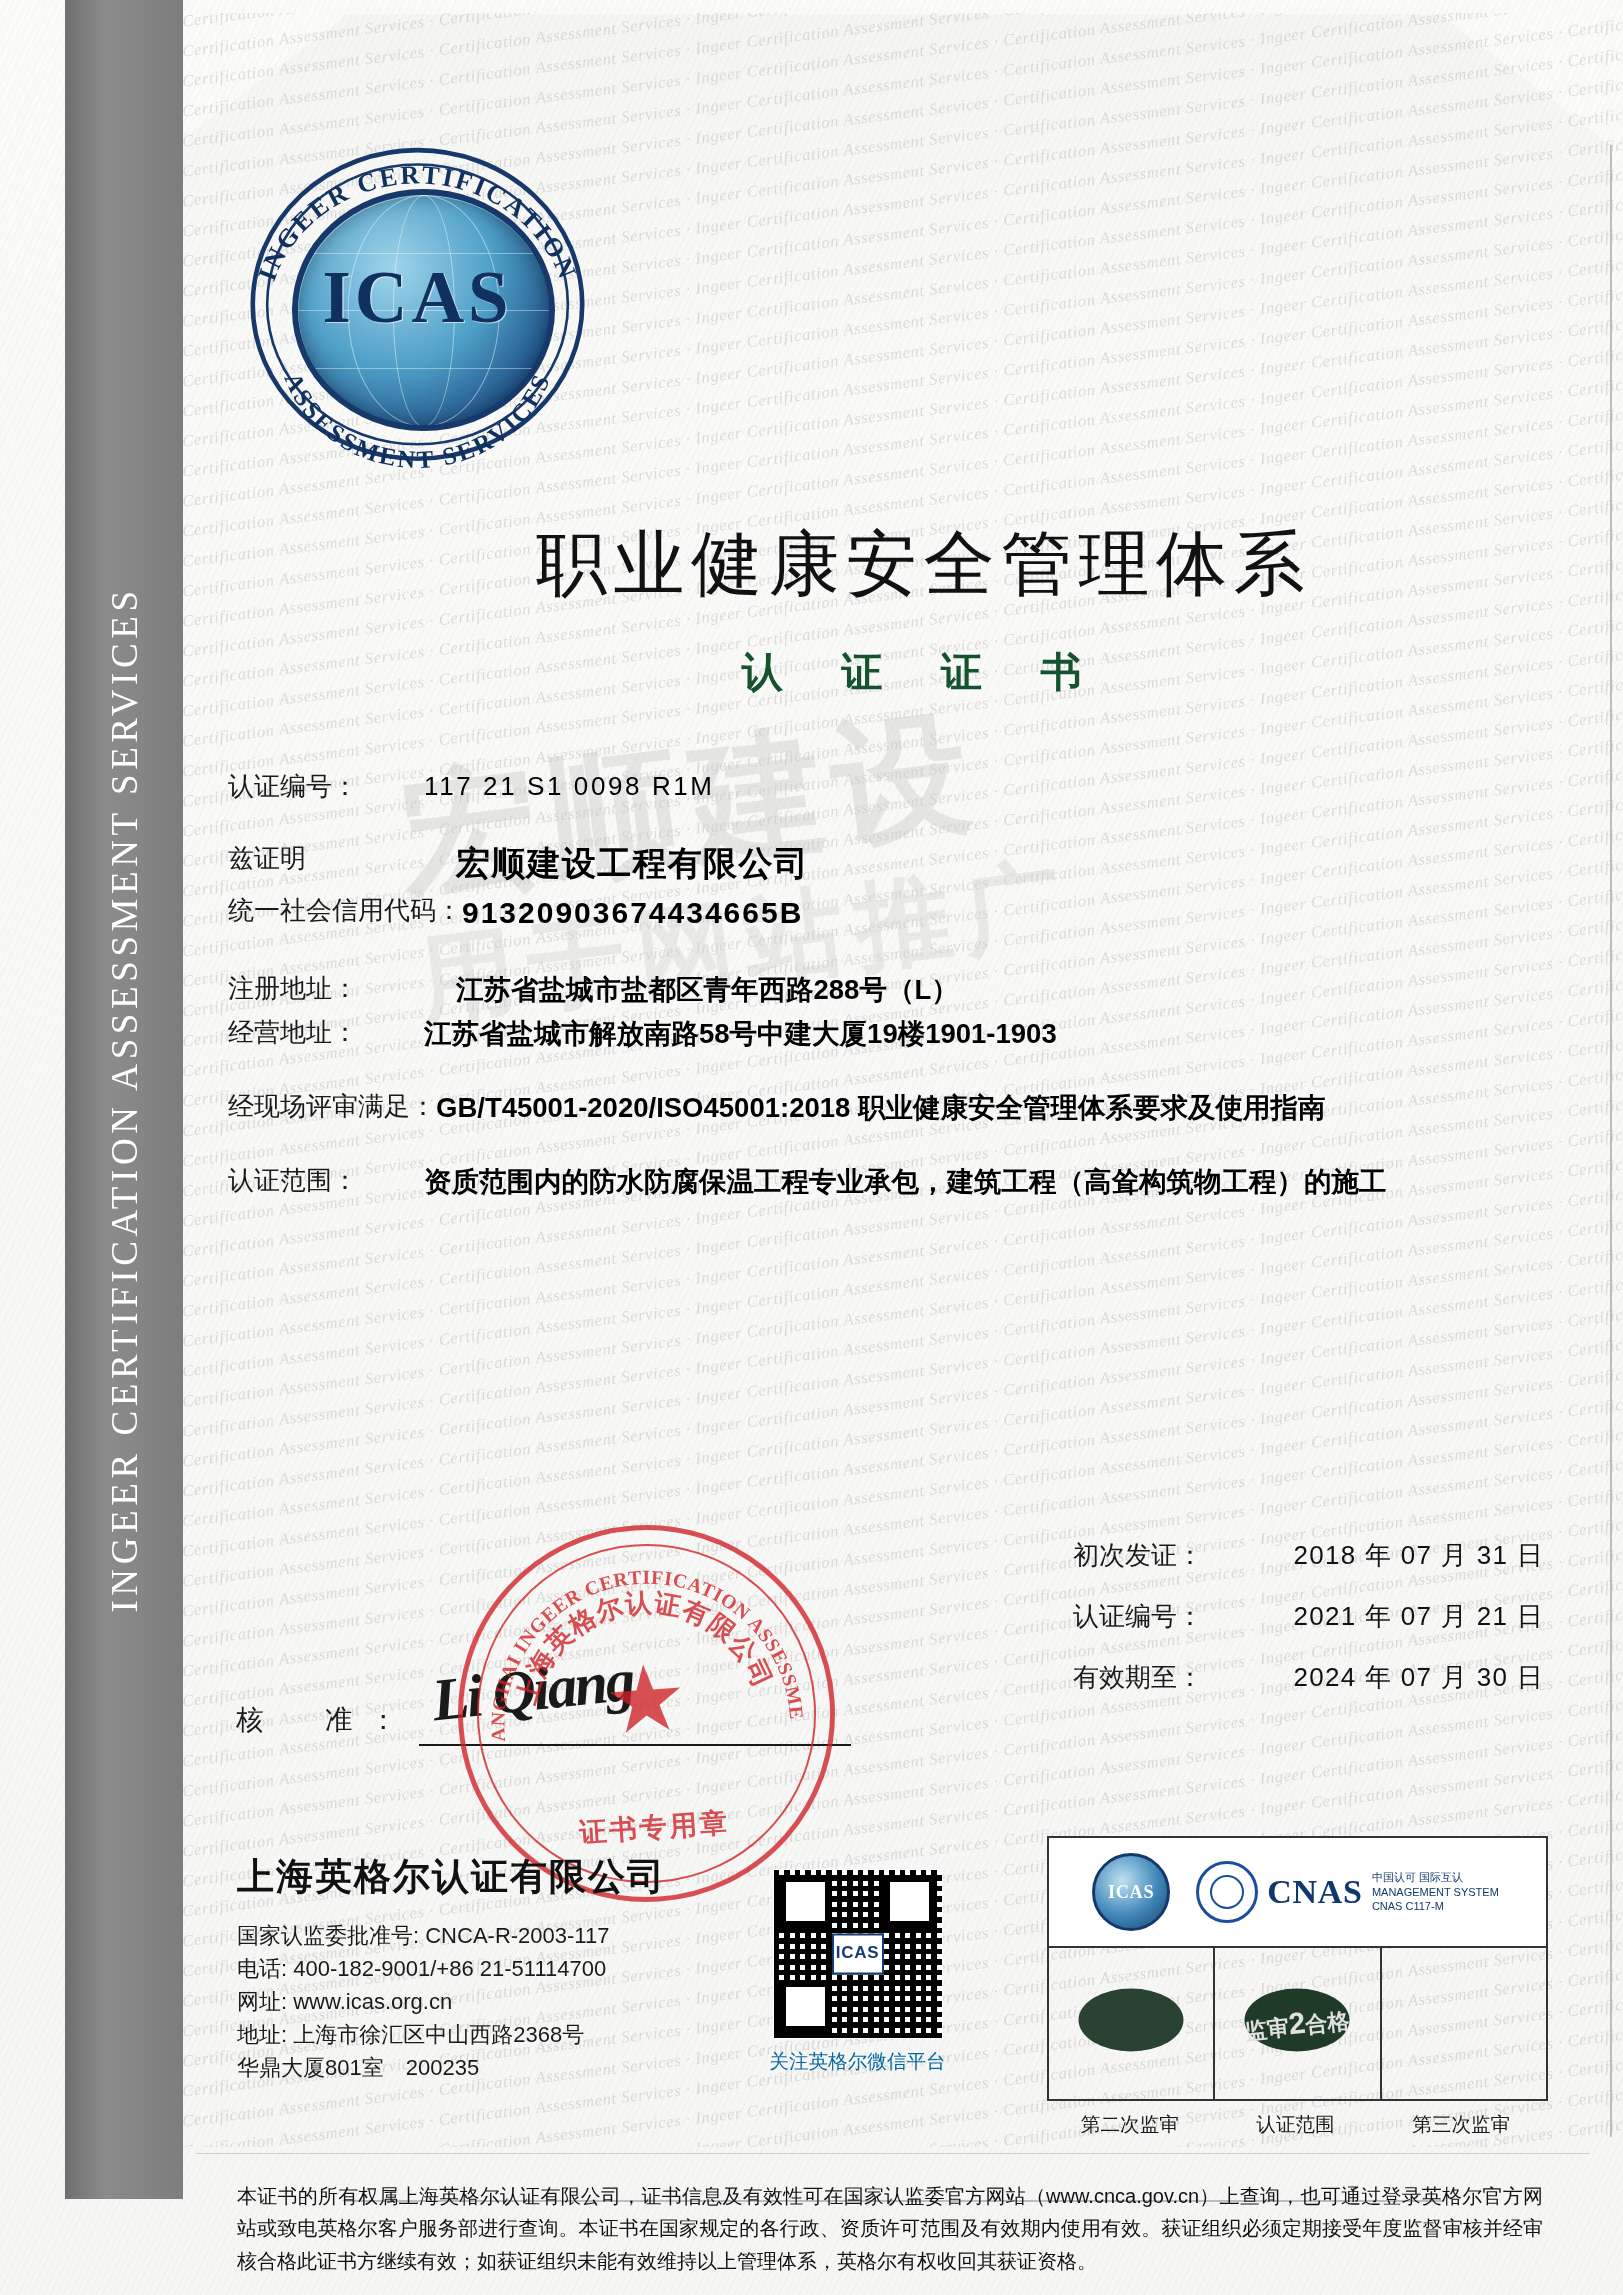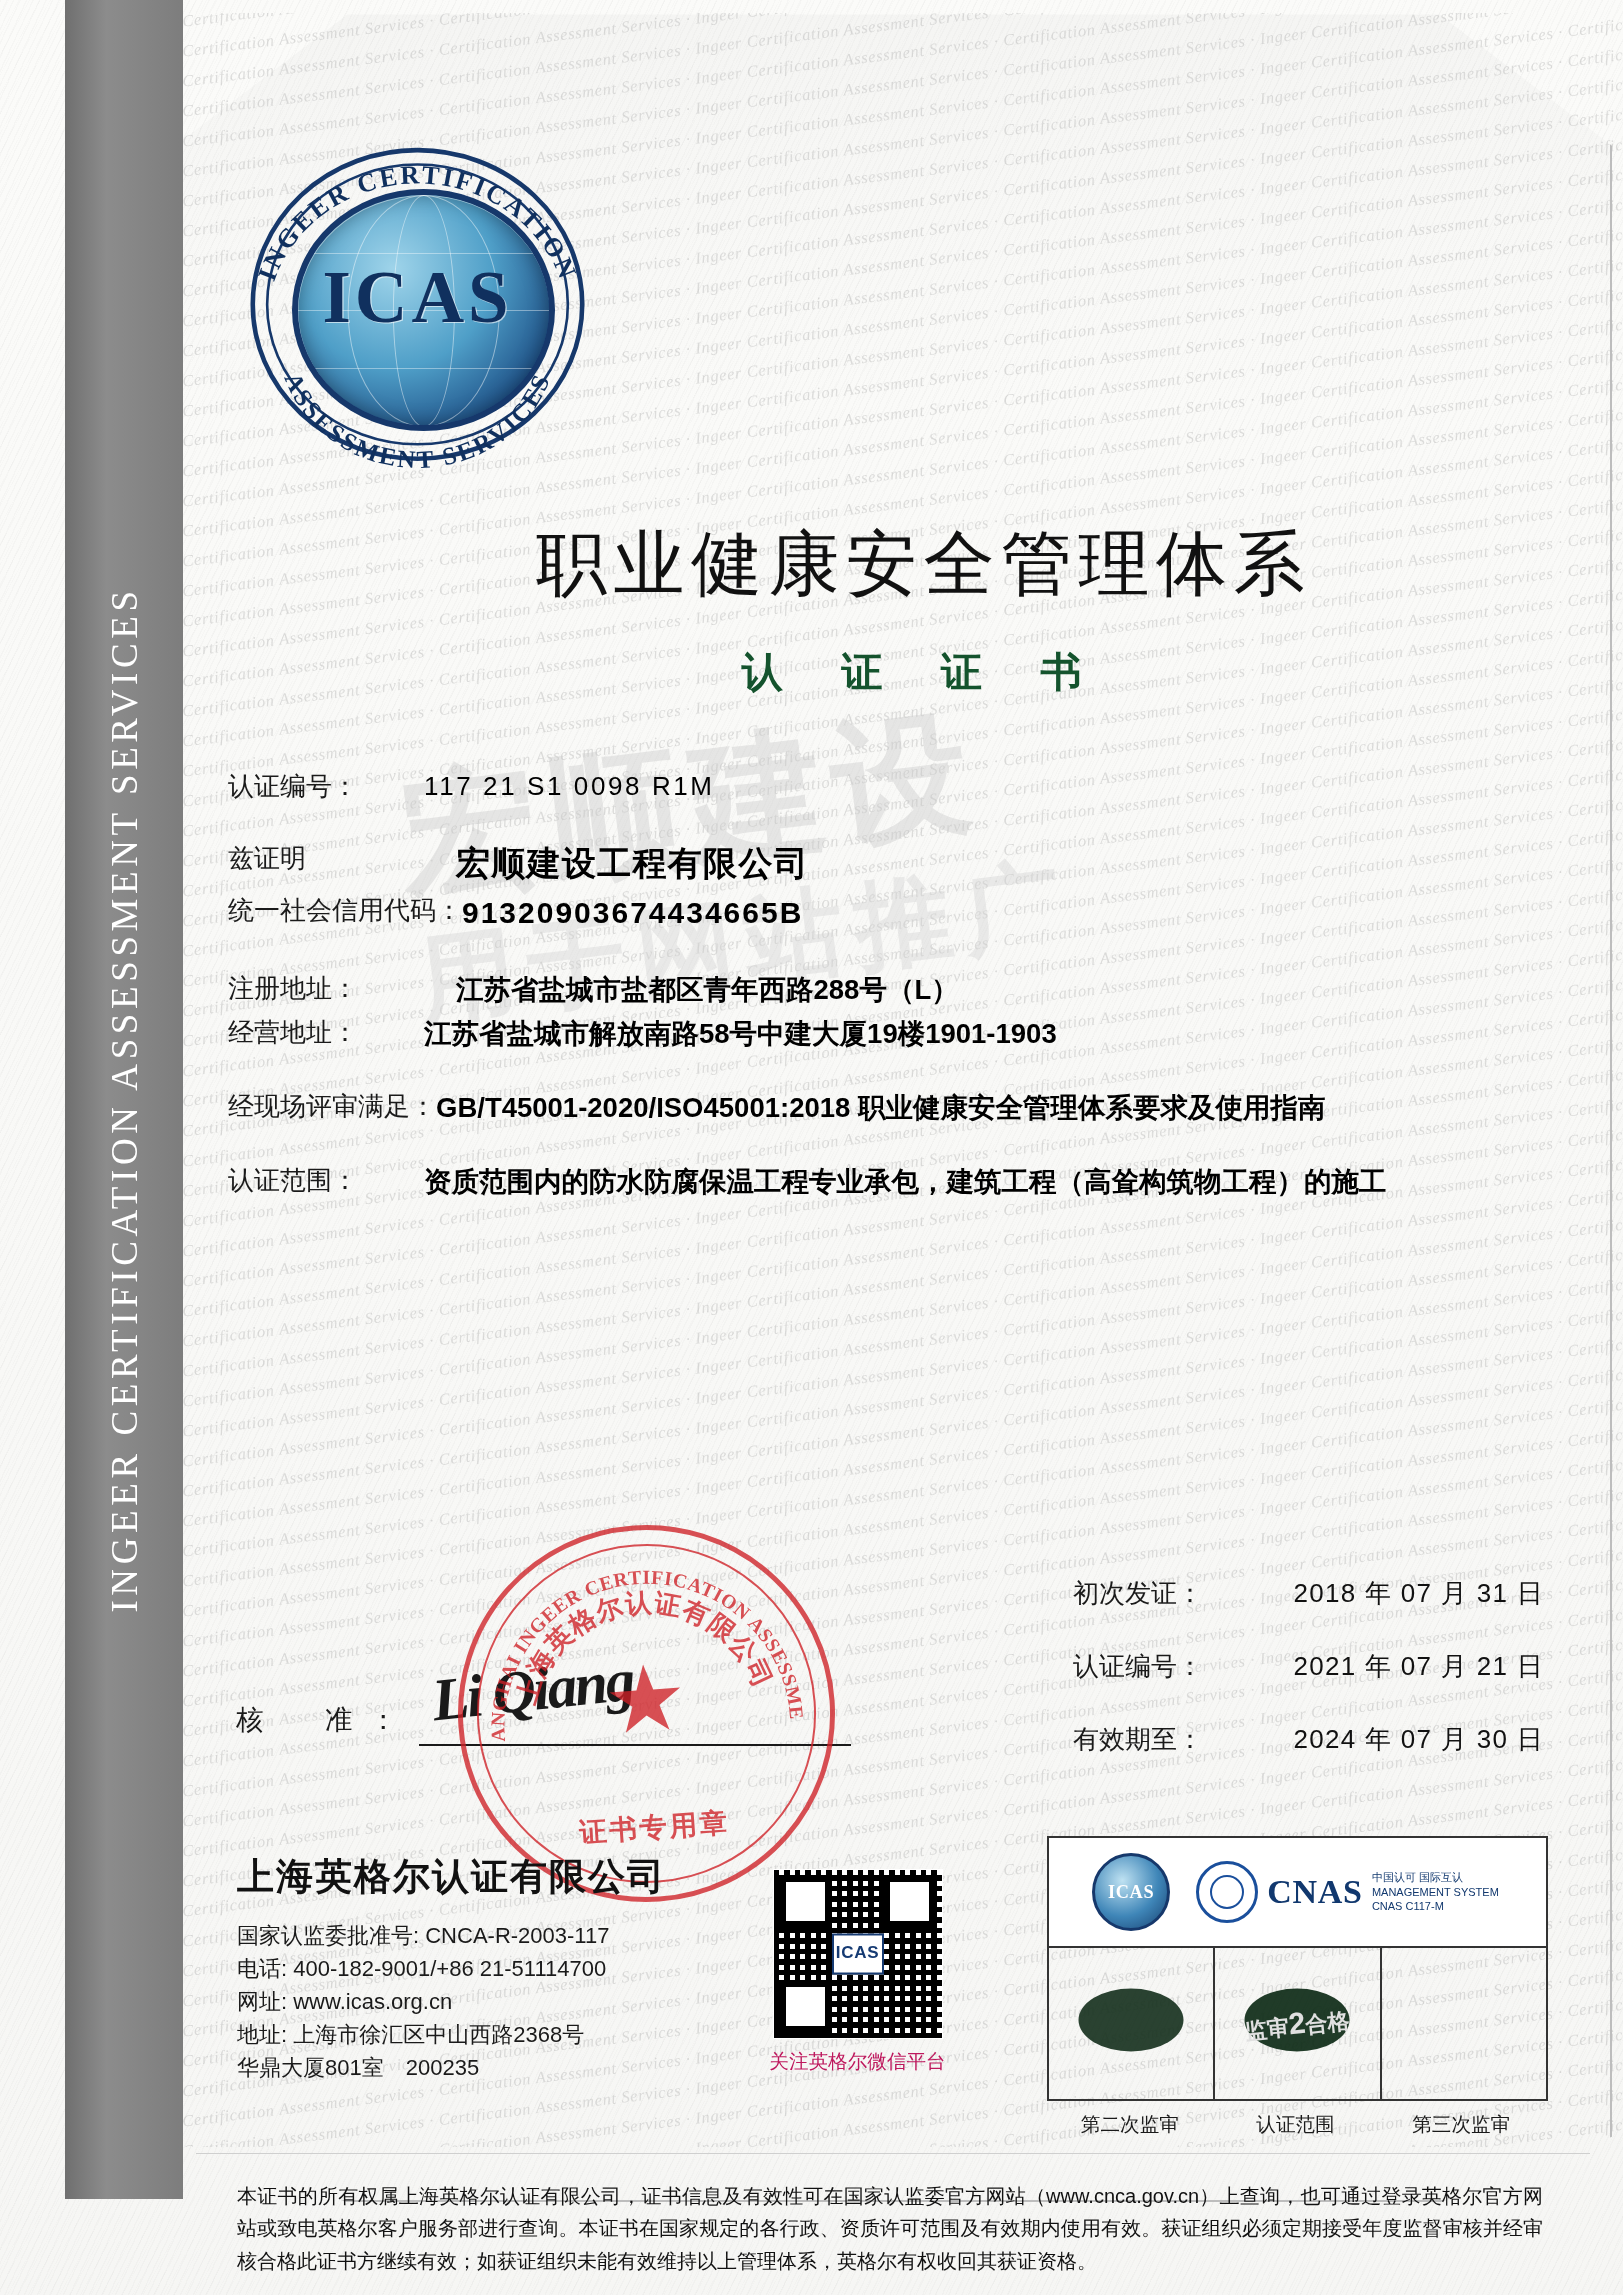--- a/index.html
+++ b/index.html
@@ -336,21 +336,20 @@
   .dates {
     position: absolute;
     left: 1073px;
     top: 1538px;
     width: 471px;
   }
   .drow {
     display: flex;
     align-items: flex-start;
     margin-bottom: 26px;
-    margin-top: 38px;
   }
   .dlabel {
     flex: 0 0 164px;
     font-size: 26px;
     color: #1a1a1a;
   }
   .dvalue {
     flex: 1;
     font-size: 26px;
     color: #111;
@@ -417,21 +416,21 @@
     color: #163b73;
     font-size: 17px;
     font-weight: 700;
     line-height: 33px;
     text-align: center;
     letter-spacing: 0.7px;
   }
   .qr-caption {
     margin-top: 9.2px;
     font-size: 19.6px;
-    color: #be185d;
+    color: #0369a1;
   }
 
   
   .surv {
     position: absolute;
     left: 1047px;
     top: 1836px;
     width: 497px;
     border: 2px solid #333;
   }

